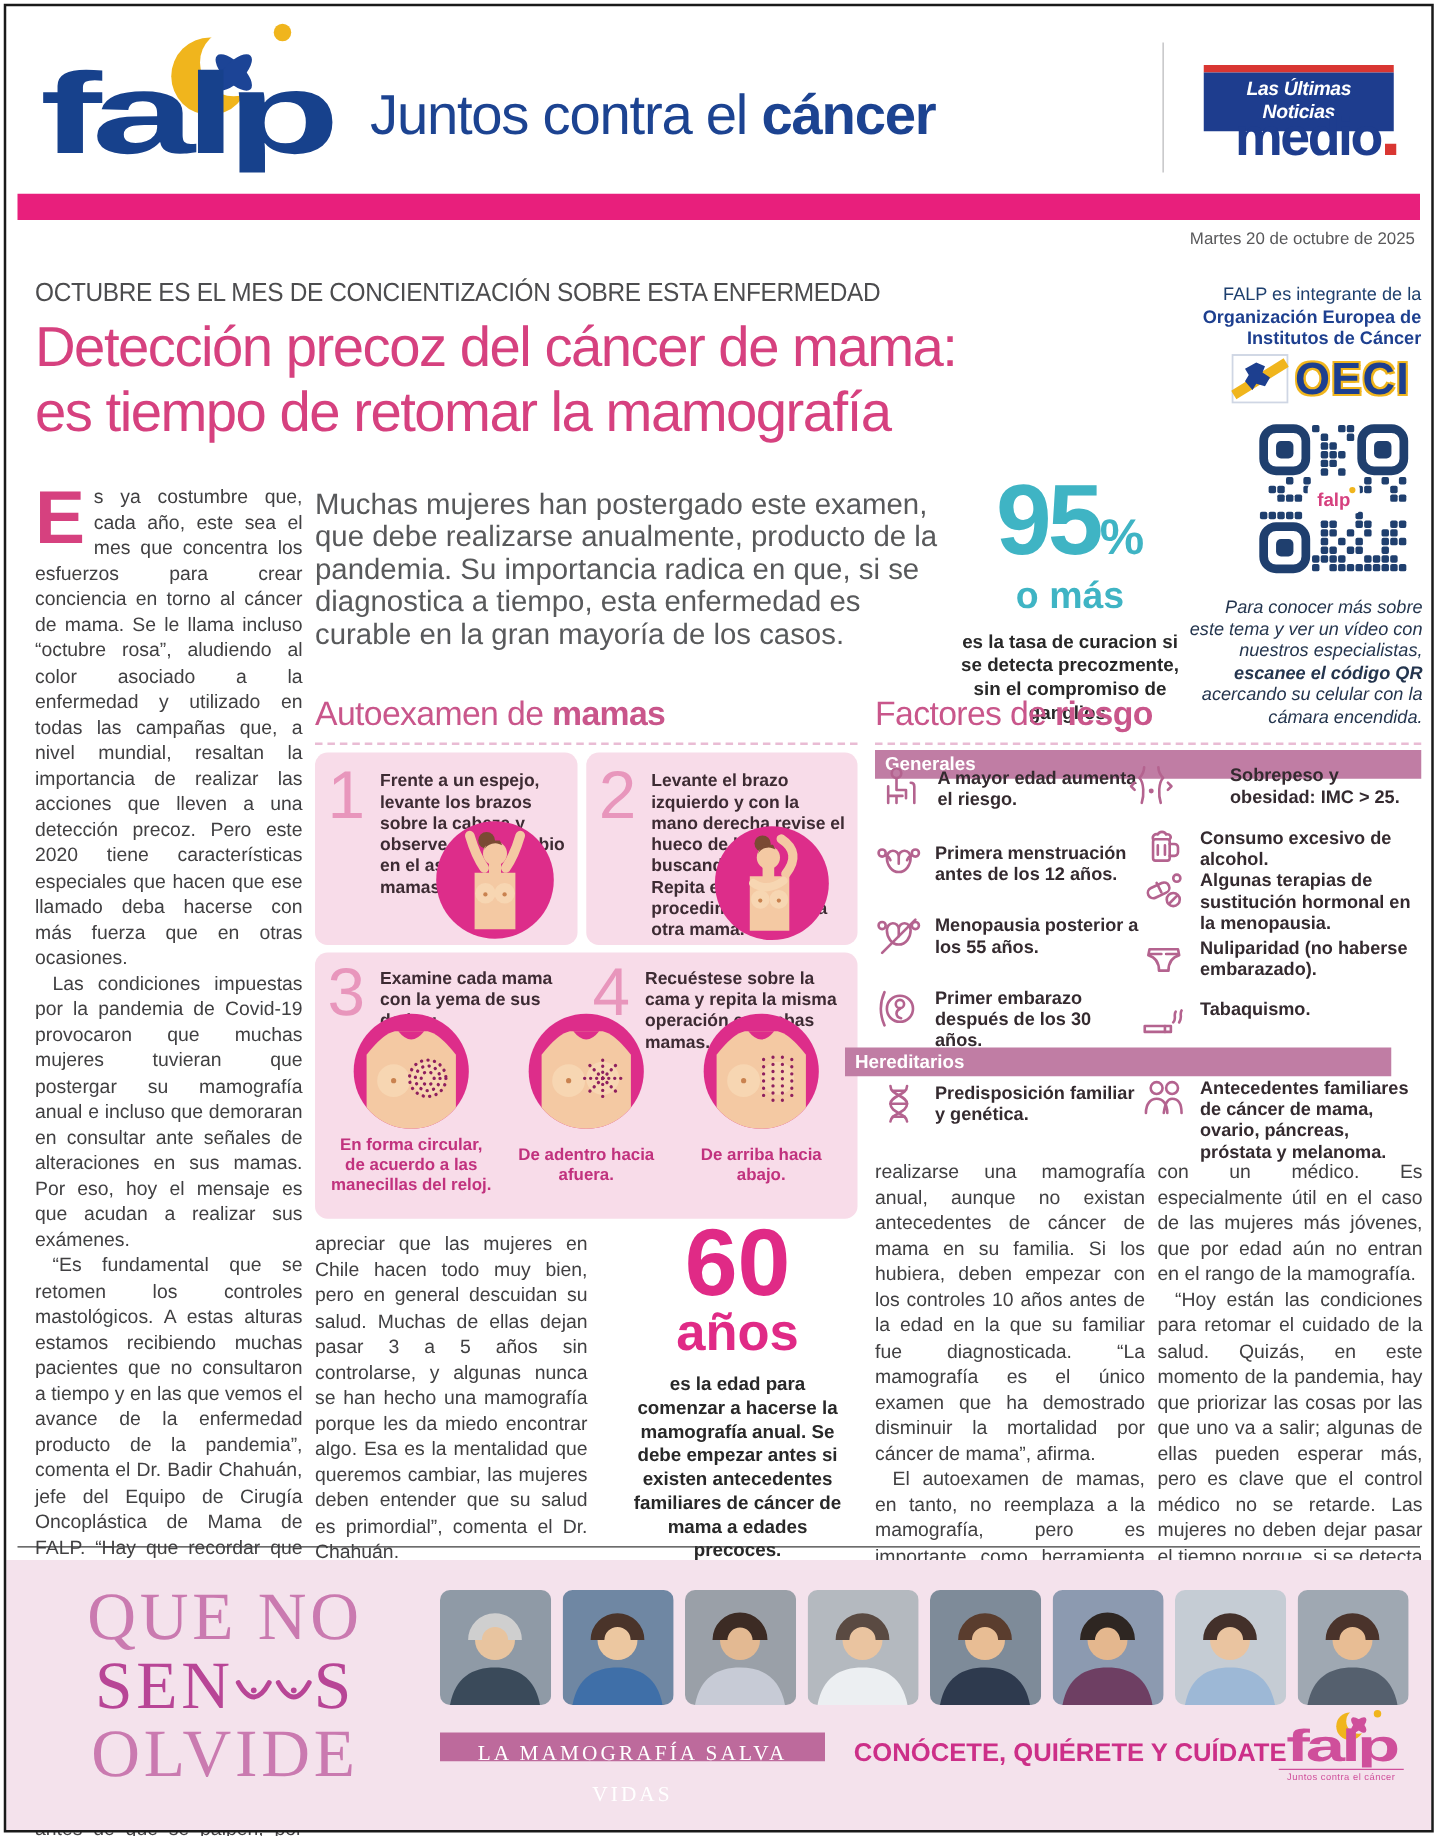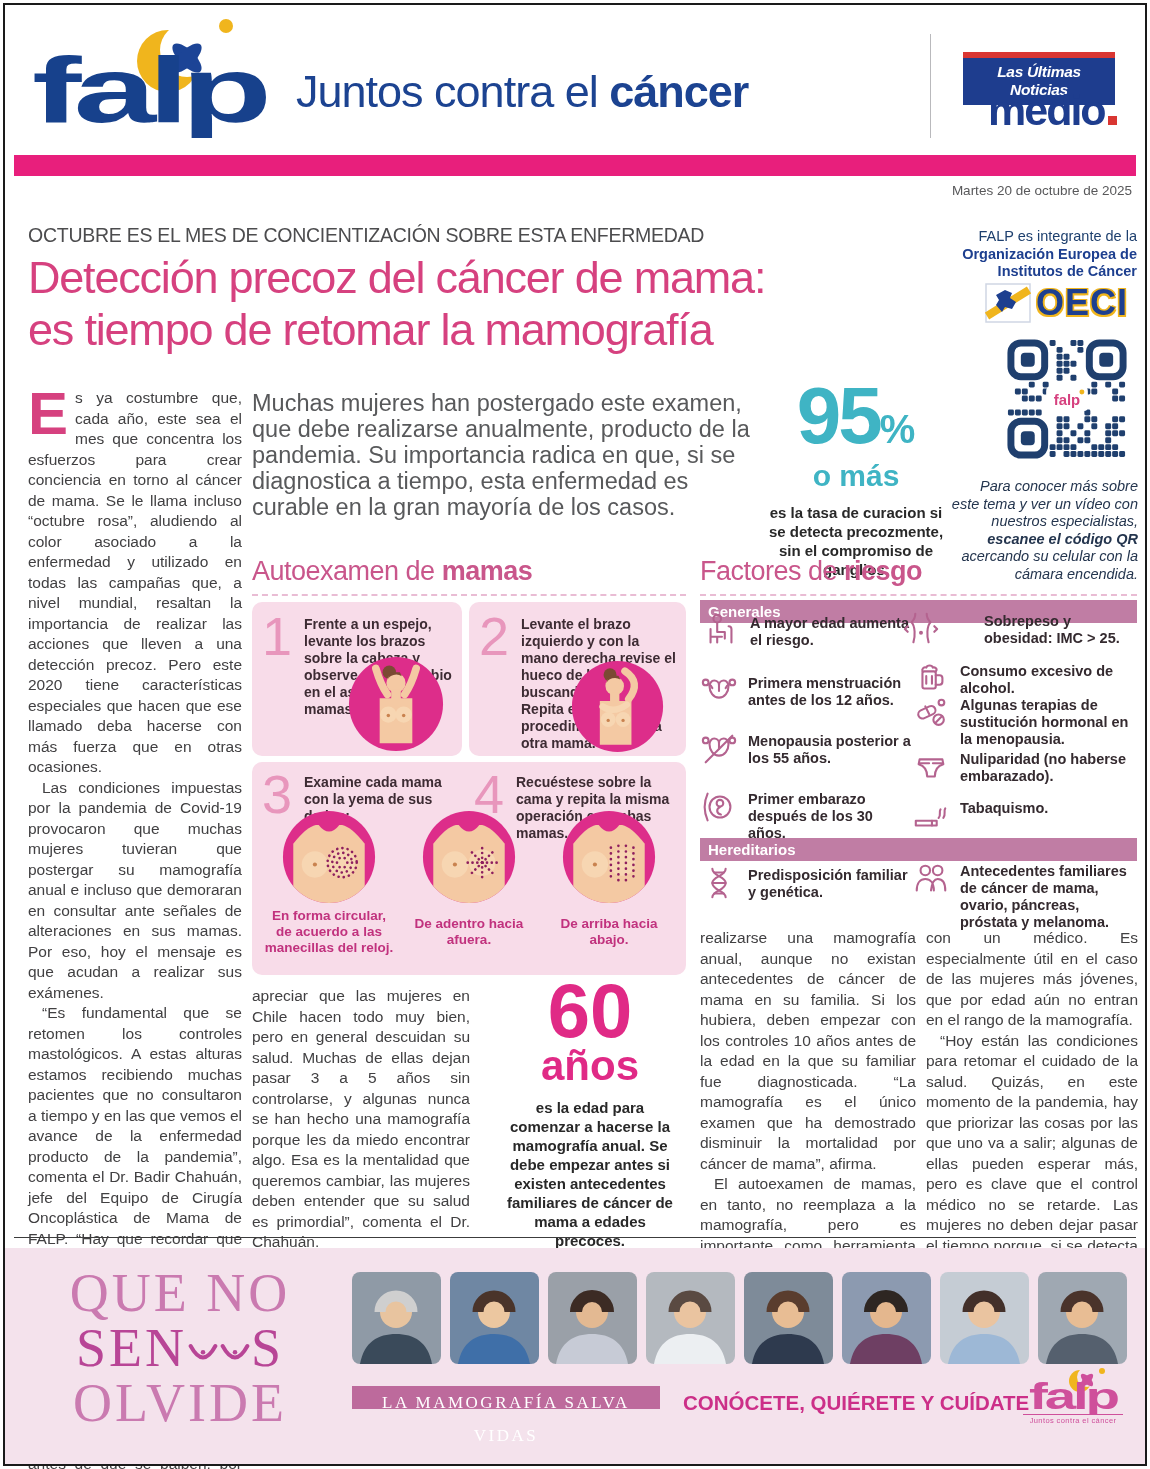--- a/index.html
+++ b/index.html
@@ -438,21 +438,21 @@
   </div>
   <div class="factor-item" style="left:912px;top:797px;width:226px;">
     <svg width="38" height="38" viewBox="0 0 40 40" fill="none" stroke="#b4638f" stroke-width="2.2" stroke-linecap="round" stroke-linejoin="round">
       <rect x="4" y="25" width="22" height="5"></rect>
         <path d="M21 25 v5"></path>
       <path d="M28 22 c3 -3 0 -6 2 -9 M33 22 c3 -4 0 -7 2 -10"></path>
     </svg>
     <div class="factor-text">Tabaquismo.</div>
   </div>
 
-  <div class="factor-bar" style="left:700px;top:838px;">Hereditarios</div>
+  <div class="factor-bar" style="left:676px;top:838px;">Hereditarios</div>
   <div class="factor-item" style="left:700px;top:864px;width:212px;">
     <svg width="38" height="38" viewBox="0 0 40 40" fill="none" stroke="#b4638f" stroke-width="2.2" stroke-linecap="round" stroke-linejoin="round">
       <path d="M13 5 c0 8 14 8 14 15 c0 8 -14 8 -14 15"></path>
         <path d="M27 5 c0 8 -14 8 -14 15 c0 8 14 8 14 15"></path>
       <path d="M15 9 h10 M15 31 h10 M13 20 h14"></path>
     </svg>
     <div class="factor-text">Predisposición familiar y genética.</div>
   </div>
   <div class="factor-item" style="left:912px;top:860px;width:226px;">
     <svg width="38" height="38" viewBox="0 0 40 40" fill="none" stroke="#b4638f" stroke-width="2.2" stroke-linecap="round" stroke-linejoin="round">

